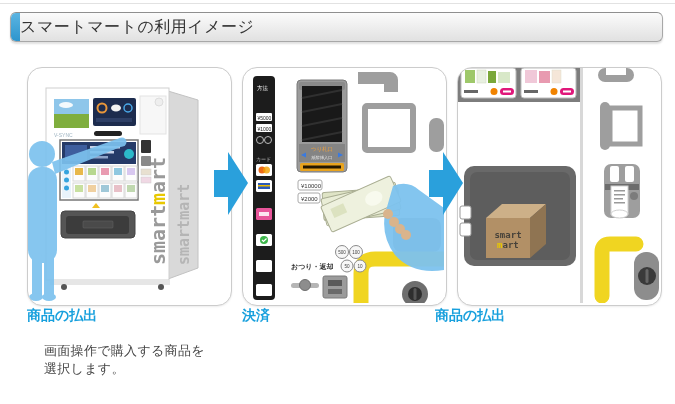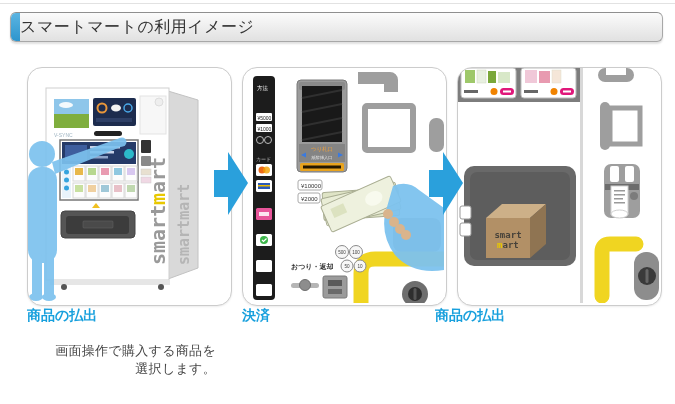--- a/index.html
+++ b/index.html
@@ -29,21 +29,21 @@
     border:1px solid #ccc;border-radius:15px;background:#fff;
     overflow:hidden;box-shadow:0 1px 2px rgba(0,0,0,.08);
   }
   #panel1{left:27px;} #panel2{left:242px;} #panel3{left:457px;}
   .panel svg{display:block;width:201px;height:235px;}
   .arrow{position:absolute;top:152px;width:34px;height:63px;z-index:6;}
   #arrow1{left:214px;} #arrow2{left:429px;}
   .caption{position:absolute;top:307px;width:206px;}
   #cap1{left:27px;} #cap2{left:242px;} #cap3{left:435px;}
   .caption h3{margin:0 0 2px 0;font-size:14px;font-weight:bold;color:#18a0dd;}
-  .caption p{margin:17px;font-size:13px;line-height:1.38;color:#444;letter-spacing:.3px;text-align:right;}
+  .caption p{margin:17px;font-size:13px;line-height:1.38;color:#444;letter-spacing:.3px;}
   .mono{font-family:"DejaVu Sans Mono",monospace;font-weight:bold;}
 </style>
 </head>
 <body>
 
 <div class="topline"></div>
 
 <div class="header-bar">
   <div class="header-accent"></div>
   <div class="header-title">スマートマートの利用イメージ</div>

